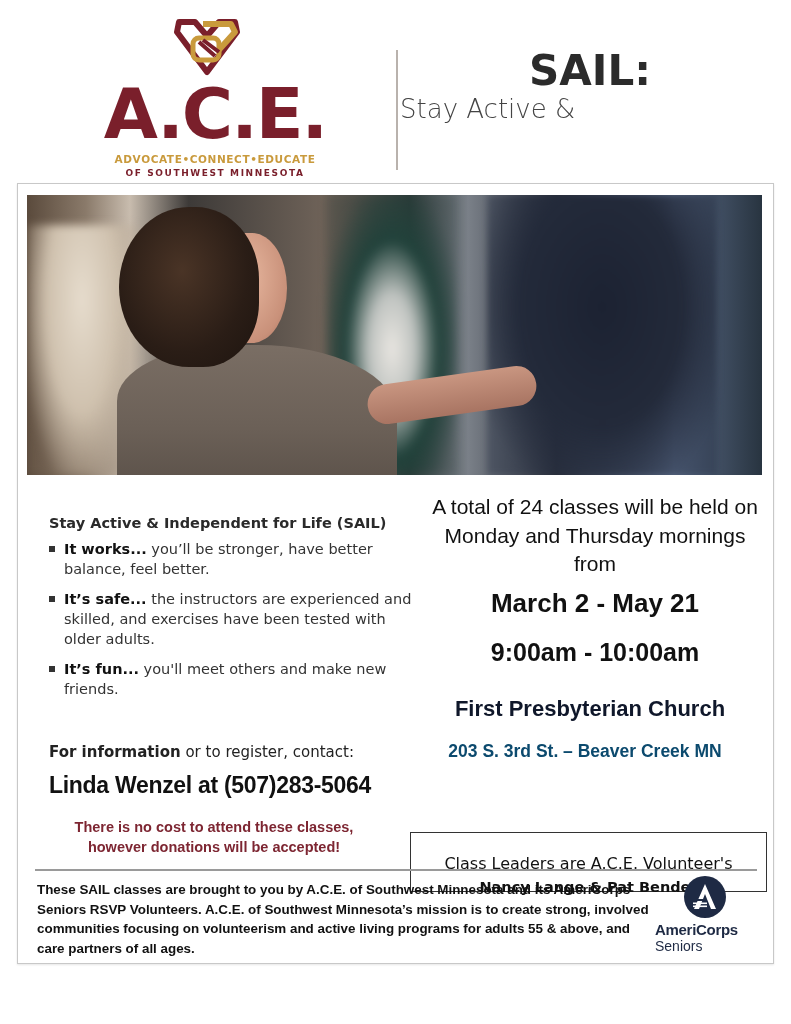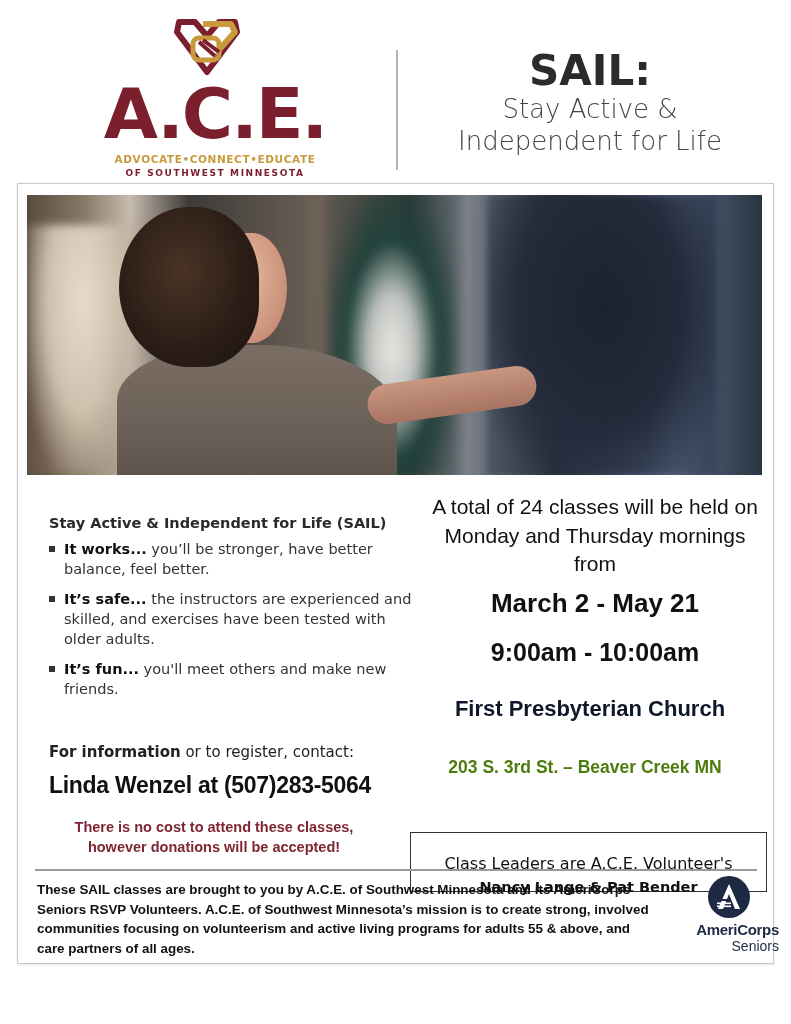--- a/index.html
+++ b/index.html
@@ -14,21 +14,21 @@
     color: #7a1f2b; line-height: 72px; }
   .logo-tag1 { position: absolute; left: 0; top: 145px; width: 240px; text-align: center;
     font-family: "DejaVu Sans", sans-serif; font-weight: bold; font-size: 10.5px; letter-spacing: 0.6px; color: #c99a3c; }
   .logo-tag2 { position: absolute; left: 0; top: 160px; width: 240px; text-align: center;
     font-family: "DejaVu Sans", sans-serif; font-weight: bold; font-size: 9px; letter-spacing: 1.6px; color: #7a1f2b; }
 
   .header-divider { position: absolute; left: 396px; top: 50px; width: 2px; height: 120px; background: #b9b2ad; }
 
   .title-main { position: absolute; left: 400px; top: 46px; width: 380px; text-align: center;
     font-family: "DejaVu Sans", sans-serif; font-weight: bold; font-size: 42px; color: #2b2b2b; line-height: 50px; }
-  .title-sub { position: absolute; left: 400px; top: 93px; width: 380px; text-align: center;
+  .title-sub { position: absolute; left: 400px; top: 93px; width: 380px; text-align: left;
     font-family: "DejaVu Sans", sans-serif; font-size: 26px; color: #444; line-height: 32px; font-weight: 300; }
 
   
   .frame { position: absolute; left: 17px; top: 183px; width: 757px; height: 781px;
     border: 1px solid #c8c8c8; box-shadow: 0 1px 2px rgba(0,0,0,0.1); }
 
   
   .photo { position: absolute; left: 27px; top: 195px; width: 735px; height: 280px; overflow: hidden;
     background: linear-gradient(90deg, #5a4a3c 0%, #8a7a6a 8%, #c8bcae 14%, #3d3a38 22%, #6e6258 40%, #2f3b3a 52%, #7a8088 60%, #2a2e3a 72%, #5a6a86 88%, #283440 100%); }
   .photo-bg-person1 { position: absolute; left: 0; top: 30px; width: 110px; height: 250px;
@@ -70,34 +70,34 @@
 
   
   .schedule-intro { position: absolute; left: 425px; top: 493px; width: 340px; text-align: center;
     font-family: "Liberation Sans", sans-serif; font-size: 21px; line-height: 28.5px; color: #111; }
   .dates { position: absolute; left: 425px; top: 588px; width: 340px; text-align: center;
     font-family: "Liberation Sans", sans-serif; font-weight: bold; font-size: 26px; color: #111; }
   .times { position: absolute; left: 425px; top: 638px; width: 340px; text-align: center;
     font-family: "Liberation Sans", sans-serif; font-weight: bold; font-size: 25px; color: #111; }
   .venue { position: absolute; left: 410px; top: 696px; width: 360px; text-align: center;
     font-family: "Liberation Sans", sans-serif; font-weight: bold; font-size: 22px; color: #0f172a; }
-  .address { position: absolute; left: 410px; top: 757px; width: 350px; text-align: center;
-    font-family: "Liberation Sans", sans-serif; font-weight: bold; font-size: 17.5px; color: #4d7c0f; }
+  .address { position: absolute; left: 410px; top: 741px; width: 350px; text-align: center;
+    font-family: "Liberation Sans", sans-serif; font-weight: bold; font-size: 17.5px; color: #0c4a6e; }
 
   .leaders-box { position: absolute; left: 410px; top: 832px; width: 357px; height: 60px;
     border: 1.5px solid #333; text-align: center; padding-top: 19px; }
   .leaders-line1 { font-family: "DejaVu Sans", sans-serif; font-size: 16px; line-height: 24px; color: #111; }
   .leaders-line2 { font-family: "DejaVu Sans", sans-serif; font-weight: bold; font-size: 14.5px; line-height: 22px; color: #111; }
 
   
   .footer-rule { position: absolute; left: 35px; top: 869px; width: 722px; height: 1.5px; background: #9a9a9a; }
   .footer-text { position: absolute; left: 37px; top: 880px; width: 620px;
     font-family: "Liberation Sans", sans-serif; font-weight: bold; font-size: 13.4px; line-height: 19.5px; color: #111; }
 
-  .americorps { position: absolute; left: 679px; top: 876px; width: 100px; height: 85px; text-align: right; }
+  .americorps { position: absolute; left: 655px; top: 876px; width: 100px; height: 85px; text-align: left; }
   .ac-icon { width: 42px; height: 42px; margin: 0 auto; display: block; }
   .ac-name { font-family: "Liberation Sans", sans-serif; font-weight: bold; font-size: 15px; color: #1e2a44; line-height: 16px; margin-top: 4px; letter-spacing: -0.3px; }
   .ac-sub { font-family: "Liberation Sans", sans-serif; font-size: 14px; color: #1e2a44; line-height: 16px; }
 </style>
 </head>
 <body>
 
 <div class="logo">
   <svg class="logo-mark" viewBox="0 0 70 62">
     <path d="M6 8 L22 8 L34 22 L46 8 L62 8 L64 18 L40 50 L34 58 L4 18 Z" fill="none" stroke="#7a1f2b" stroke-width="6" stroke-linejoin="round"></path>
@@ -108,21 +108,20 @@
   <div class="logo-ace">A.C.E.</div>
   <div class="logo-tag1">ADVOCATE•CONNECT•EDUCATE</div>
   <div class="logo-tag2">OF SOUTHWEST MINNESOTA</div>
 </div>
 
 <div class="header-divider"></div>
 
 <div class="title-main">SAIL:</div>
 <div class="title-sub">
   <div>Stay Active &amp;</div>
-  <div>Independent for Life</div>
 </div>
 
 <div class="frame"></div>
 
 <div class="photo">
   <div class="photo-bg-person1"></div>
   <div class="photo-bg-person2"></div>
   <div class="photo-bg-person3"></div>
   <div class="photo-woman-body"></div>
   <div class="photo-woman-arm"></div>

